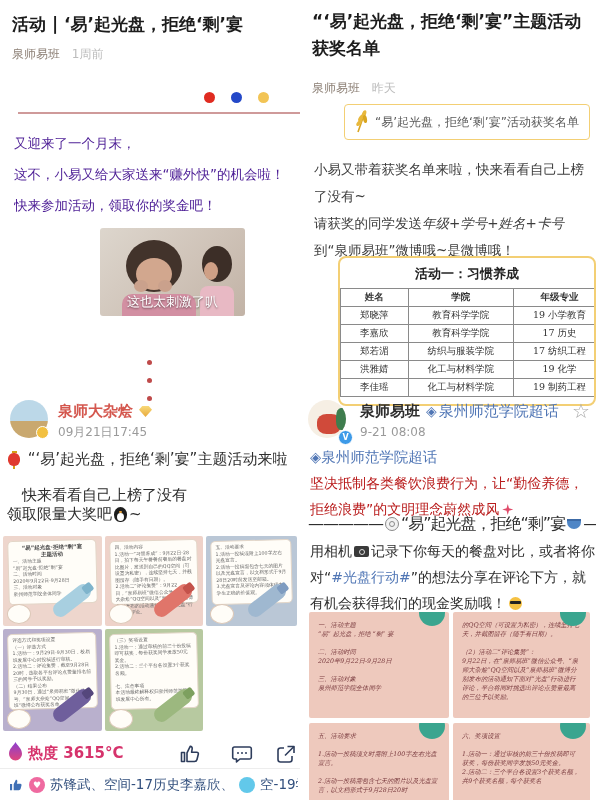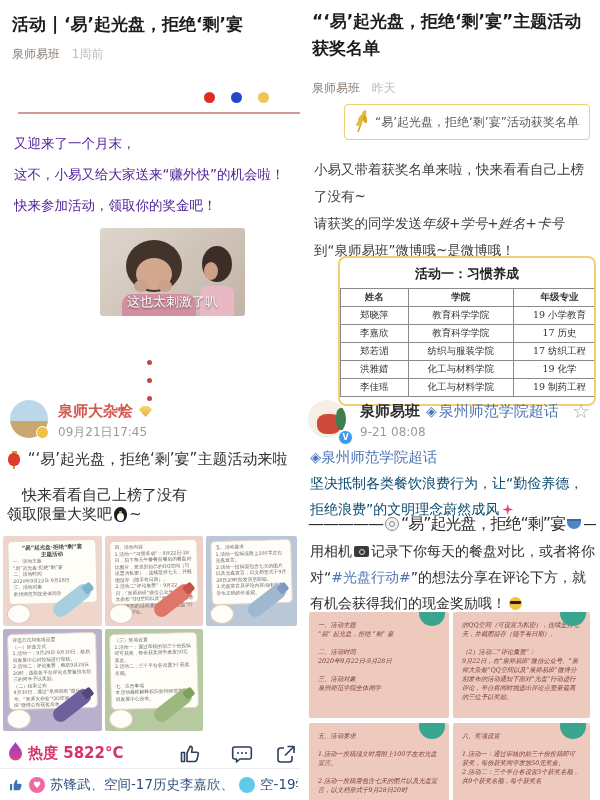--- a/index.html
+++ b/index.html
@@ -100,21 +100,21 @@
   .avatar-yb b{position:absolute;left:28px;top:8px;width:12px;height:22px;background:#3f7d4e;border-radius:40%;}
   .vbadge{position:absolute;left:30px;top:30px;width:13px;height:13px;border-radius:50%;background:#3d9ae8;border:1.5px solid #fff;
           color:#fff;font-size:8px;font-weight:bold;display:flex;align-items:center;justify-content:center;}
   .p2-namerow{position:absolute;left:52px;top:2px;font-size:15px;white-space:nowrap;}
   .p2-name{font-weight:bold;color:#2e2e2e;}
   .st-badge{color:#5076b5;font-size:14px;margin:0 2px 0 6px;}
   .st-link{color:#5076b5;}
   .p2-time{position:absolute;left:52px;top:25px;font-size:12px;color:#9a9a9a;}
   .star{position:absolute;right:4px;top:0;font-size:20px;color:#aaa;line-height:22px;}
   .topic-line{position:absolute;left:10px;top:448px;font-size:14.5px;color:#5076b5;}
-  .post2-body{position:absolute;left:10px;top:470px;width:284px;font-size:14px;color:#0c4a6e;line-height:26px;}
+  .post2-body{position:absolute;left:10px;top:470px;width:284px;font-size:14px;color:#b91c1c;line-height:26px;}
   .firework{display:inline-block;width:11px;height:11px;margin-left:3px;vertical-align:-1px;background:#e04b6a;
             clip-path:polygon(50% 0,61% 39%,100% 50%,61% 61%,50% 100%,39% 61%,0 50%,39% 39%);}
   .dashline{position:absolute;left:8px;top:514px;width:288px;font-size:16px;color:#2e2e2e;white-space:nowrap;overflow:hidden;letter-spacing:-1px;}
   .plate{display:inline-block;position:relative;width:12px;height:12px;margin:0 2px;vertical-align:-2px;
          border:1.5px solid #8a8a8a;border-radius:50%;background:#f2f2f2;}
   .plate i{position:absolute;left:3px;top:3px;width:4px;height:4px;border:1px solid #8a8a8a;border-radius:50%;}
   .bowl{display:inline-block;position:relative;width:14px;height:8px;margin:0 2px;vertical-align:0;
         background:#4f86c6;border-radius:0 0 8px 8px;border-top:2px solid #3c6aa6;}
   .post2-p{position:absolute;left:10px;top:538px;width:286px;font-size:14px;color:#2e2e2e;line-height:26px;}
   .camera{display:inline-block;position:relative;width:15px;height:11px;margin:0 2px;vertical-align:-1px;background:#3a3a3a;border-radius:2px;}
@@ -269,21 +269,21 @@
         <svg width="15" height="20" viewBox="0 0 15 20">
             <defs>
               <linearGradient id="fg" x1="0" y1="0" x2="0" y2="1">
         <stop offset="0" stop-color="#8a3fd0"></stop>
                 <stop offset="1" stop-color="#e0457b"></stop>
               </linearGradient>
             </defs>
         <path d="M7.5 0C5.5 4 1 6.5 1 12a6.5 6.5 0 0 0 13 0C14 6.5 9.5 4 7.5 0z" fill="url(#fg)"></path>
           </svg>
       </span>
-      <span class="heat-label">热度 5822°C</span>
+      <span class="heat-label">热度 3615°C</span>
       <span class="act-icon" style="left:170px">
         <svg width="24" height="24" viewBox="0 0 24 24" fill="none" stroke="#2e3d5c" stroke-width="1.6" stroke-linejoin="round">
           <path d="M3.5 10.5h3v9h-3z"></path>
           <path d="M9 19.5V10.8l3.2-6.4c1.2-.2 2 .7 2 1.9 0 .9-.3 2.5-.6 3.9h5.1c1.1 0 1.9 1 1.6 2.1l-1.3 5.2c-.3 1.3-1.2 2-2.5 2z"></path>
         </svg>
       </span>
       <span class="act-icon" style="left:222px">
         <svg width="24" height="24" viewBox="0 0 24 24" fill="none" stroke="#2e3d5c" stroke-width="1.6" stroke-linejoin="round">
           <path d="M4.5 5h15a1.8 1.8 0 0 1 1.8 1.8v8.4a1.8 1.8 0 0 1-1.8 1.8H10l-3.5 3v-3h-2A1.8 1.8 0 0 1 2.7 15.2V6.8A1.8 1.8 0 0 1 4.5 5z"></path>
           <circle cx="8" cy="11" r="1" fill="#2e3d5c" stroke="none"></circle>

